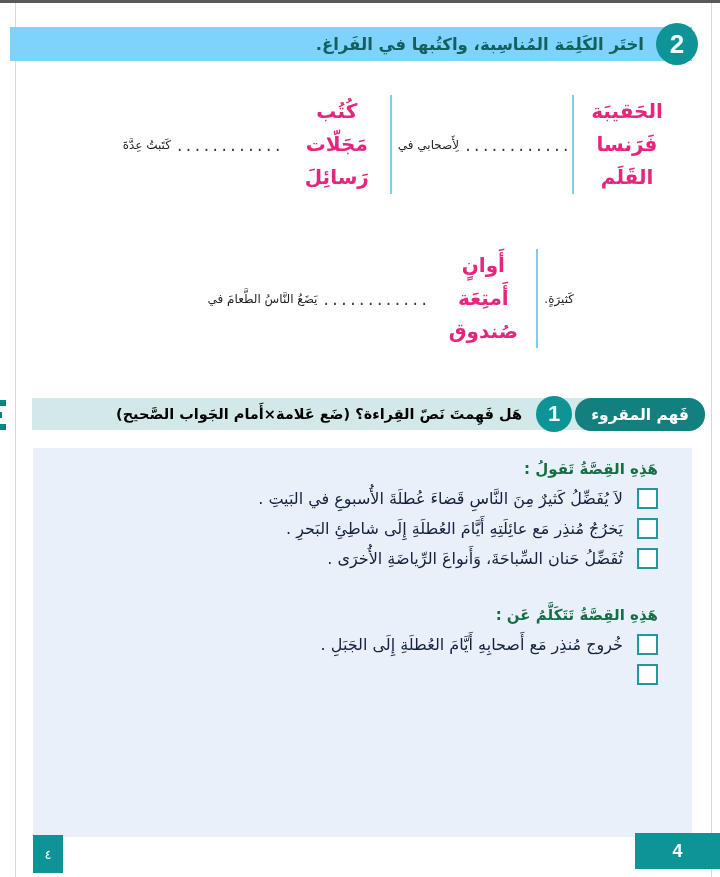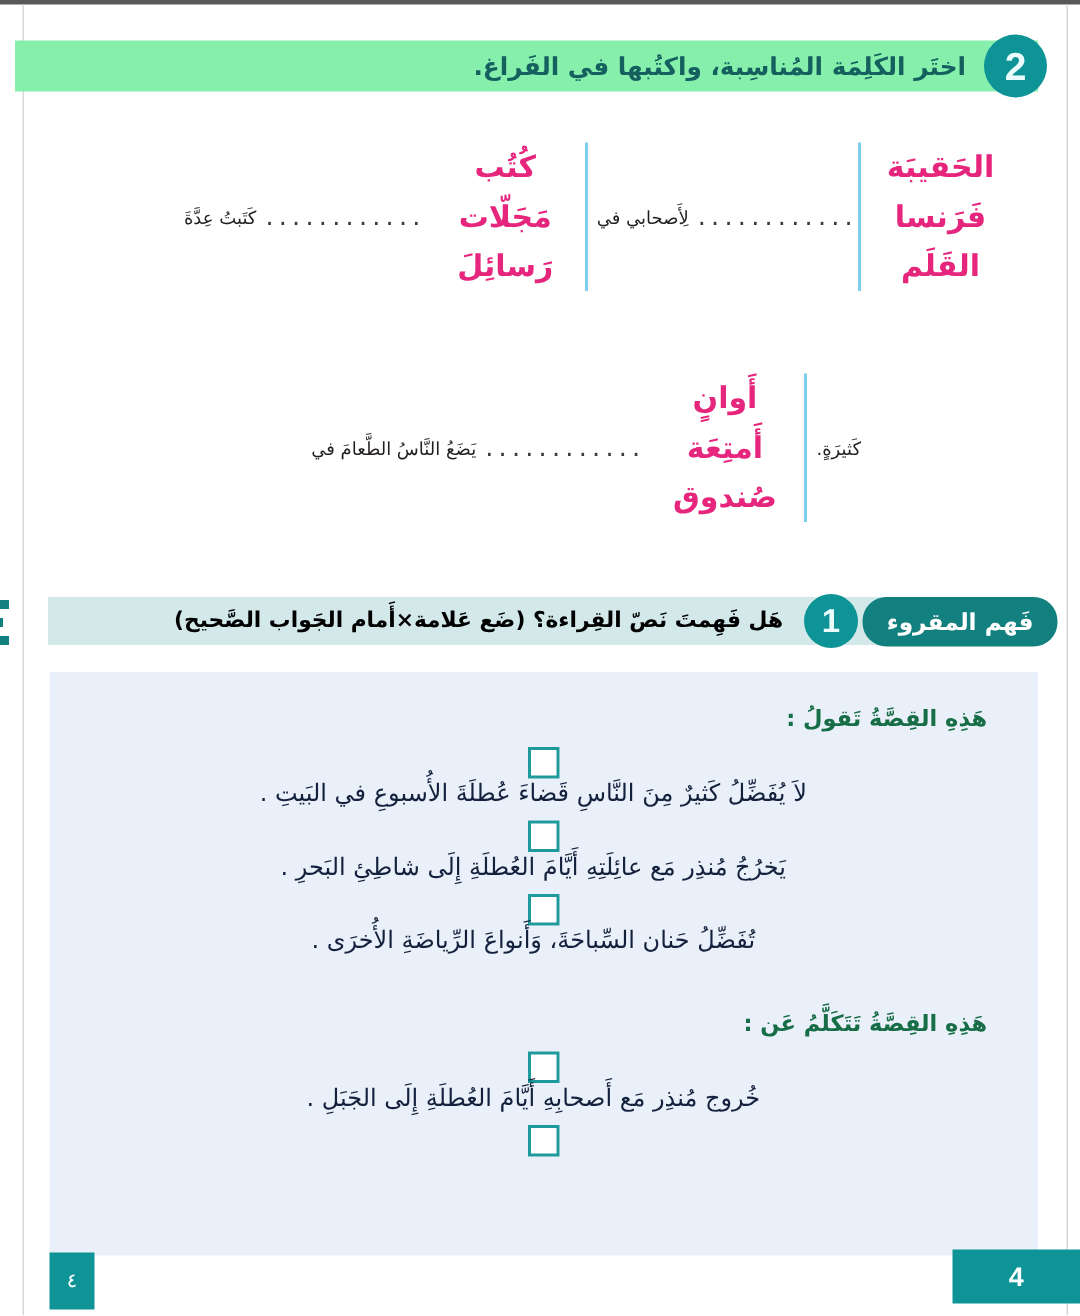--- a/index.html
+++ b/index.html
@@ -46,21 +46,21 @@
     background: #d8d8d8;
   }
 
   
   .ex-header {
     position: absolute;
     top: 27px;
     left: 10px;
     right: 28px;
     height: 34px;
-    background: #86efac;
+    background: #7dd3fc;
     display: flex;
     align-items: center;
     justify-content: flex-start;
     padding-right: 48px;
     box-sizing: border-box;
   }
   .ex-header-text {
     font-size: 16.5px;
     color: #14605e;
     font-weight: bold;
@@ -204,34 +204,33 @@
   
   .panel {
     position: absolute;
     top: 448px;
     left: 33px;
     right: 28px;
     bottom: 40px;
     background: #e9f0f9;
   }
   .q-block { padding: 0 34px 0 20px; }
-  .q-block.first { padding-top: 22px; }
+  .q-block.first { padding-top: 12px; }
   .q-block.second { padding-top: 28px; }
 
   .q-prompt {
     font-size: 15px;
     color: #176d46;
     font-weight: bold;
     text-align: right;
     white-space: nowrap;
     margin-bottom: 10px;
   }
   .opt-row {
     display: flex;
-    flex-direction: column;
     align-items: center;
     justify-content: flex-start;
     margin: 9px 0;
   }
   .checkbox {
     width: 21px;
     height: 21px;
     border: 2px solid #1f9a9c;
     background: #ffffff;
     flex: 0 0 auto;

